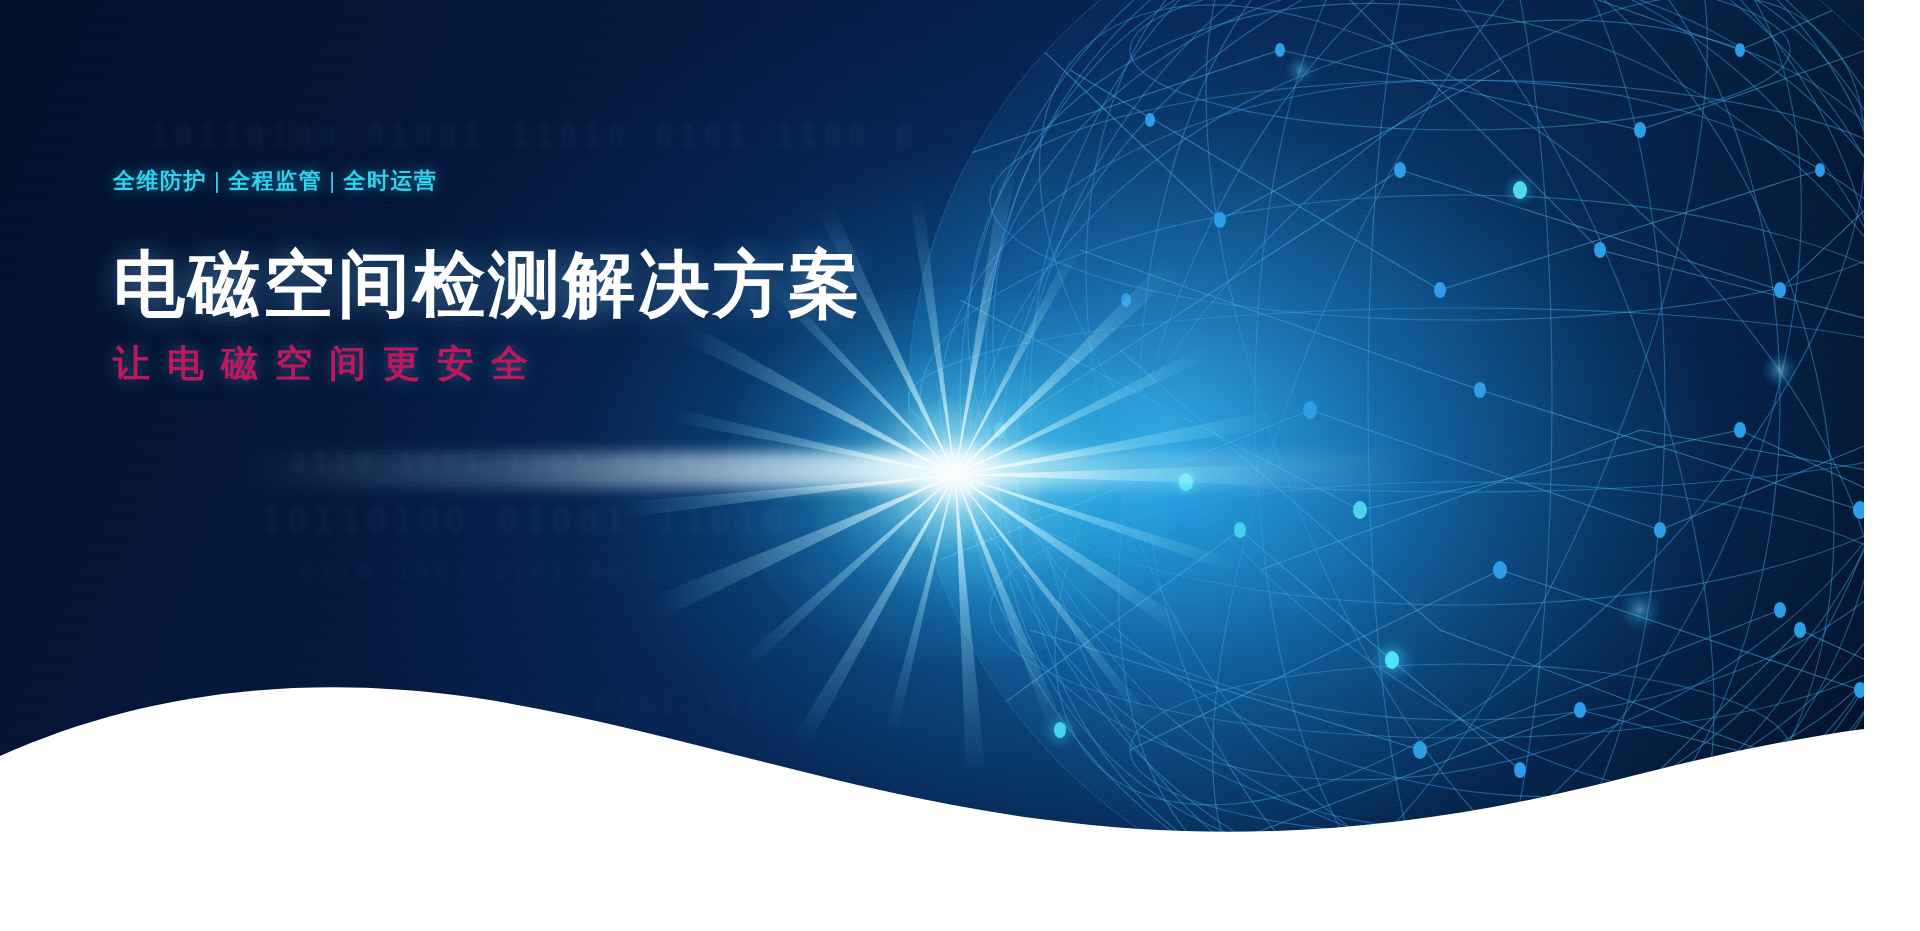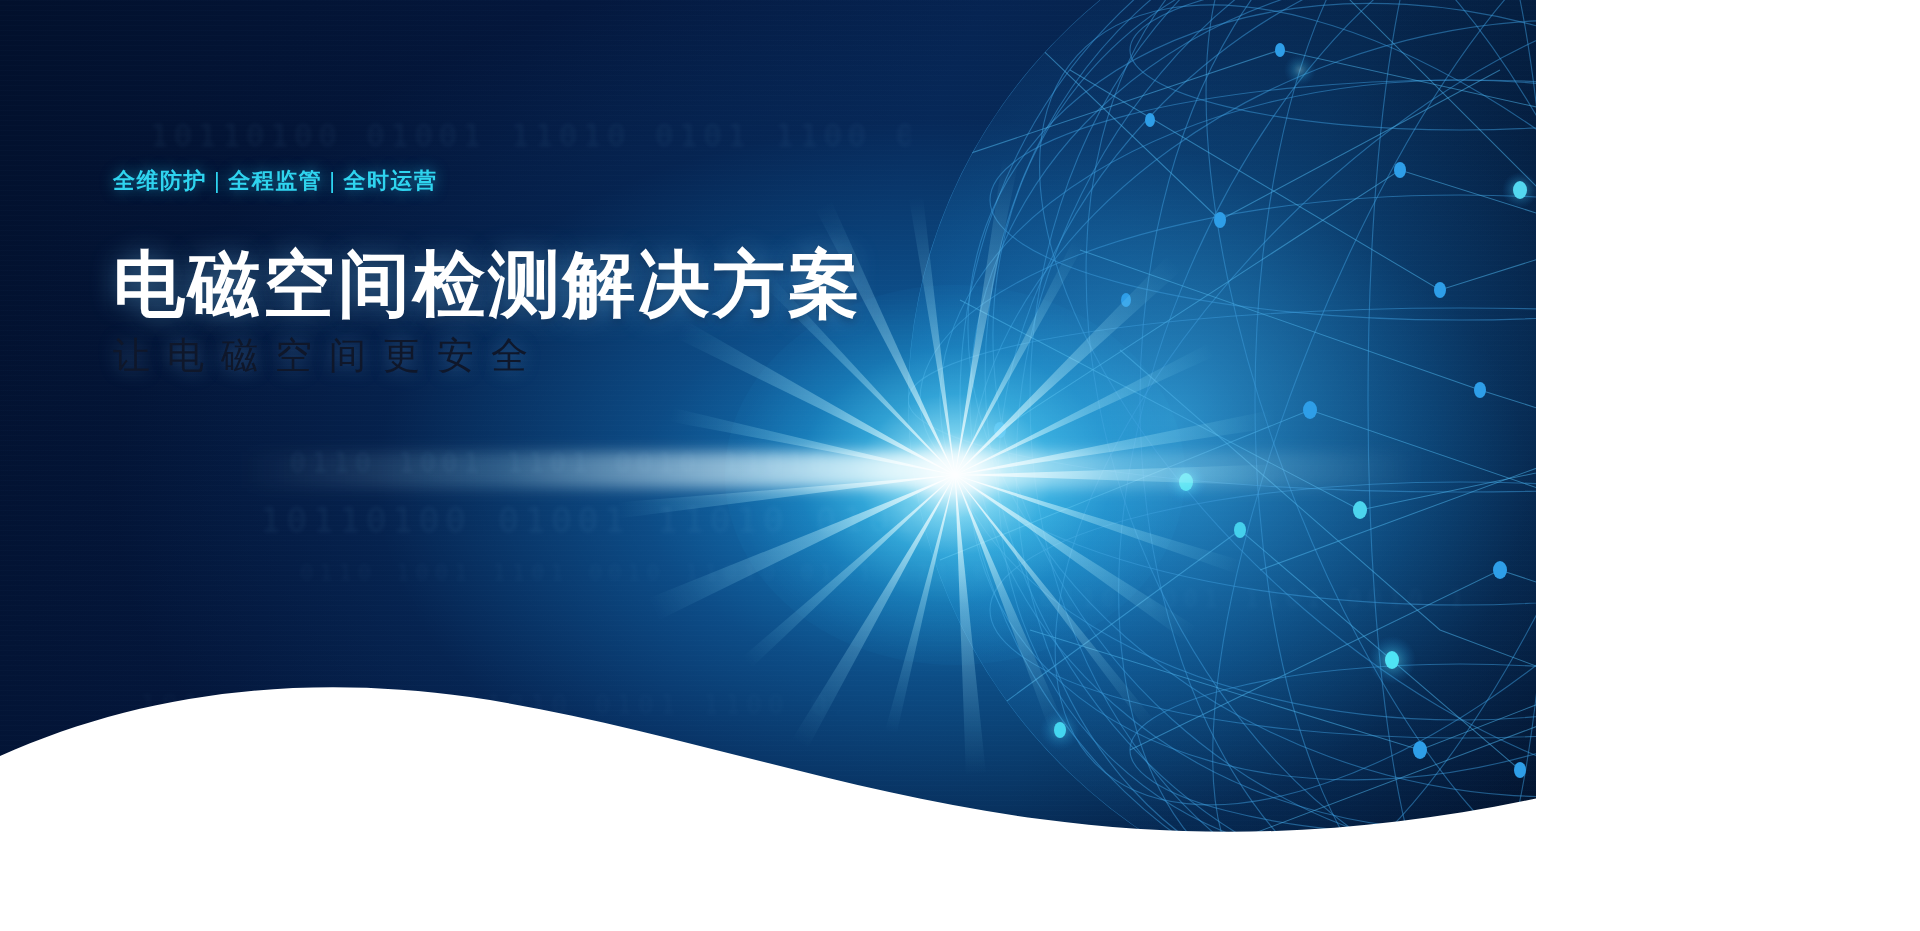--- a/index.html
+++ b/index.html
@@ -1,21 +1,21 @@
 <!DOCTYPE html>
 <html><head>
 <meta charset="utf-8">
 <style>
   * { margin:0; padding:0; box-sizing:border-box; }
   html, body { width:1920px; height:931px; overflow:hidden; background:#ffffff; }
   body { font-family:"Liberation Sans", sans-serif; }
 
   #banner {
     position:relative;
-    width:1536px; height:931px;
+    width:1864px; height:931px;
     overflow:hidden;
     background:#ffffff;
   }
 
   
   .bg-base {
     position:absolute; inset:0;
     background:
       radial-gradient(ellipse 1200px 760px at 62% 52%, rgba(26,150,220,0.95) 0%, rgba(18,110,180,0.55) 26%, rgba(8,55,110,0.30) 48%, rgba(3,24,62,0.05) 70%, rgba(2,18,50,0) 85%),
       linear-gradient(115deg, #02102c 0%, #04173c 28%, #06224f 50%, #062449 70%, #031530 88%, #020d22 100%);
@@ -121,24 +121,24 @@
     font-size:72px;
     font-weight:bold;
     color:#ffffff;
     letter-spacing:3px;
     line-height:1.08;
     white-space:nowrap;
     text-shadow:0 0 26px rgba(120,205,255,.45), 0 2px 10px rgba(0,20,50,.55);
   }
 
   .sub-title {
-    margin-top:12px;
+    margin-top:20px;
     font-size:37px;
-    font-weight:400;
-    color:#0f172a;
+    font-weight:700;
+    color:#be185d;
     letter-spacing:17px;
     line-height:1.1;
     white-space:nowrap;
     text-shadow:0 0 18px rgba(130,200,255,.35);
   }
 
   
   .wave {
     position:absolute;
     left:0; bottom:0;

